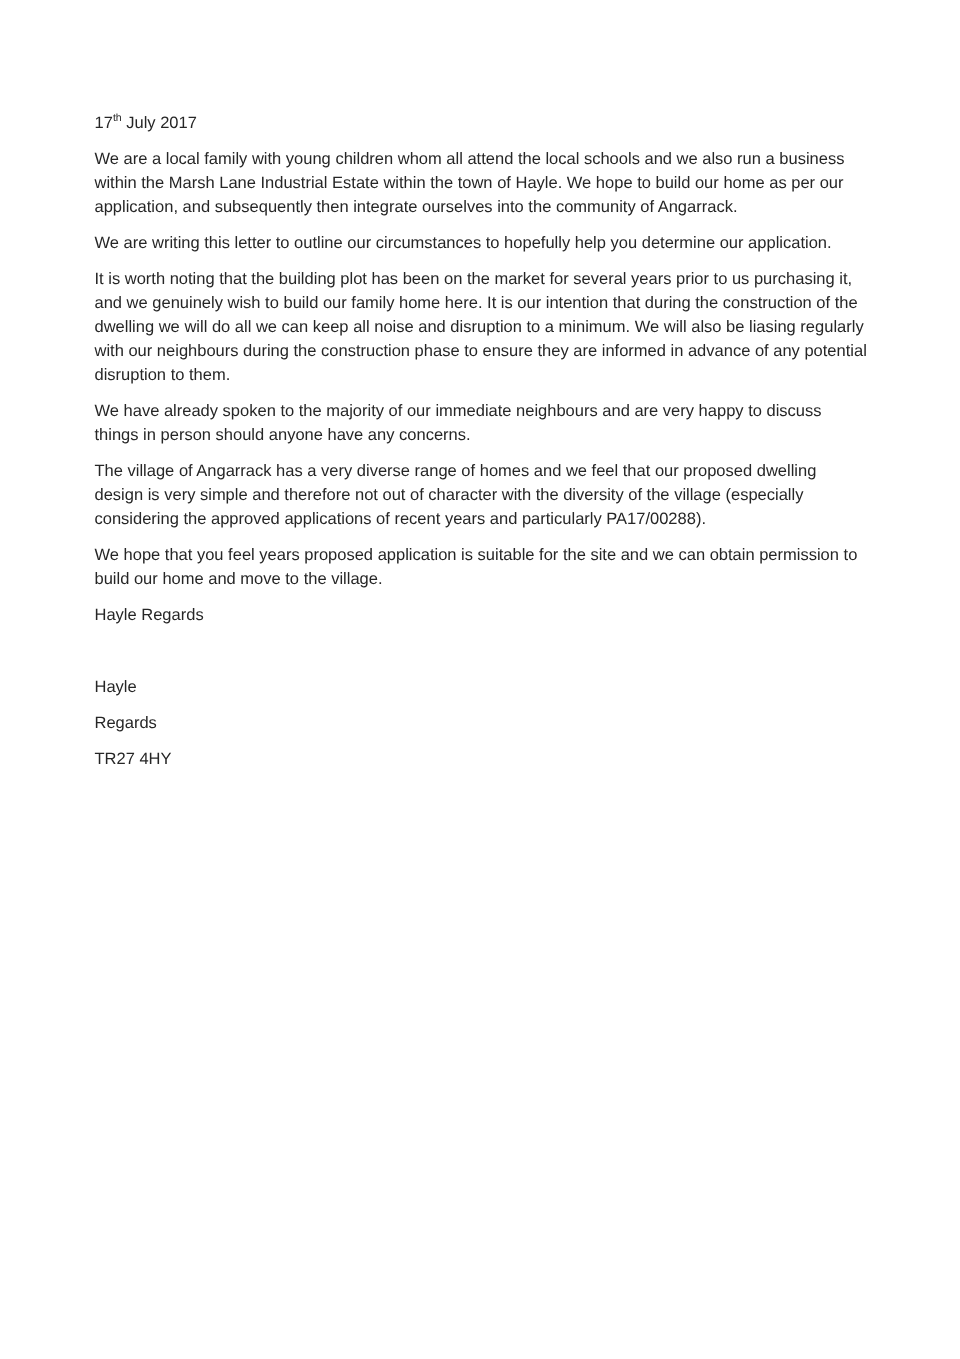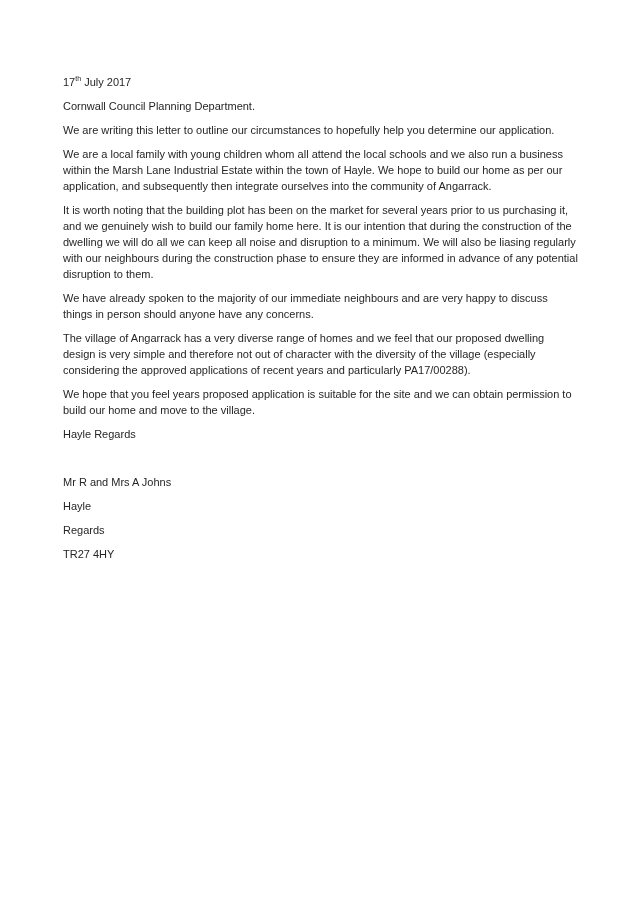--- a/index.html
+++ b/index.html
@@ -32,40 +32,38 @@
     height: 24px;
   }
 </style>
 </head>
 <body>
 
 <div class="page">
 
   <p><span>17</span><sup class="ordinal">th</sup><span> July 2017</span></p>
 
-  <p>Cornwall Council Planning Department.</p>
 
 
+  <p>We are a local family with young children whom all attend the local schools and we also run a business within the Marsh Lane Industrial Estate within the town of Hayle. We hope to build our home as per our application, and subsequently then integrate ourselves into the community of Angarrack.</p>
+
   <p>We are writing this letter to outline our circumstances to hopefully help you determine our application.</p>
-
-  <p>We are a local family with young children whom all attend the local schools and we also run a business within the Marsh Lane Industrial Estate within the town of Hayle. We hope to build our home as per our application, and subsequently then integrate ourselves into the community of Angarrack.</p>
 
   <p>It is worth noting that the building plot has been on the market for several years prior to us purchasing it, and we genuinely wish to build our family home here. It is our intention that during the construction of the dwelling we will do all we can keep all noise and disruption to a minimum. We will also be liasing regularly with our neighbours during the construction phase to ensure they are informed in advance of any potential disruption to them.</p>
 
   <p>We have already spoken to the majority of our immediate neighbours and are very happy to discuss things in person should anyone have any concerns.</p>
 
   <p>The village of Angarrack has a very diverse range of homes and we feel that our proposed dwelling design is very simple and therefore not out of character with the diversity of the village (especially considering the approved applications of recent years and particularly PA17/00288).</p>
 
   <p>We hope that you feel years proposed application is suitable for the site and we can obtain permission to build our home and move to the village.</p>
 
   <p>Hayle Regards</p>
 
   <div class="sig-gap"></div>
 
-  <p>Mr R and Mrs A Johns</p>
 
 
   <p>Hayle</p>
 
   <p>Regards</p>
 
   <p>TR27 4HY</p>
 
 </div>
 

